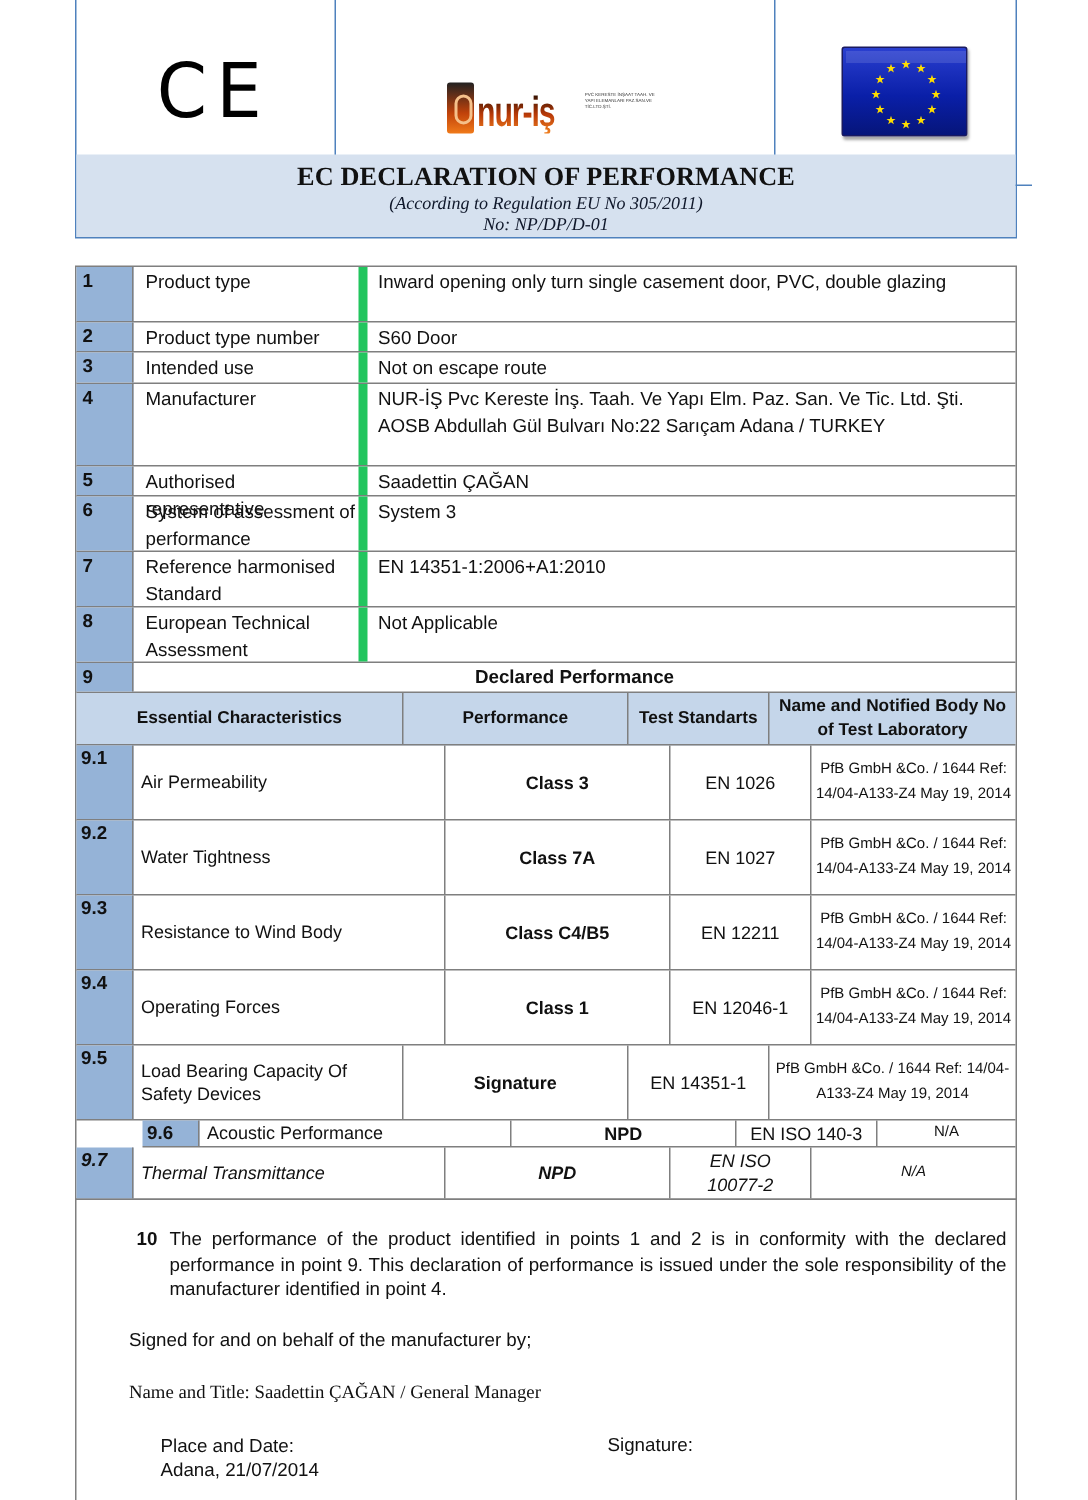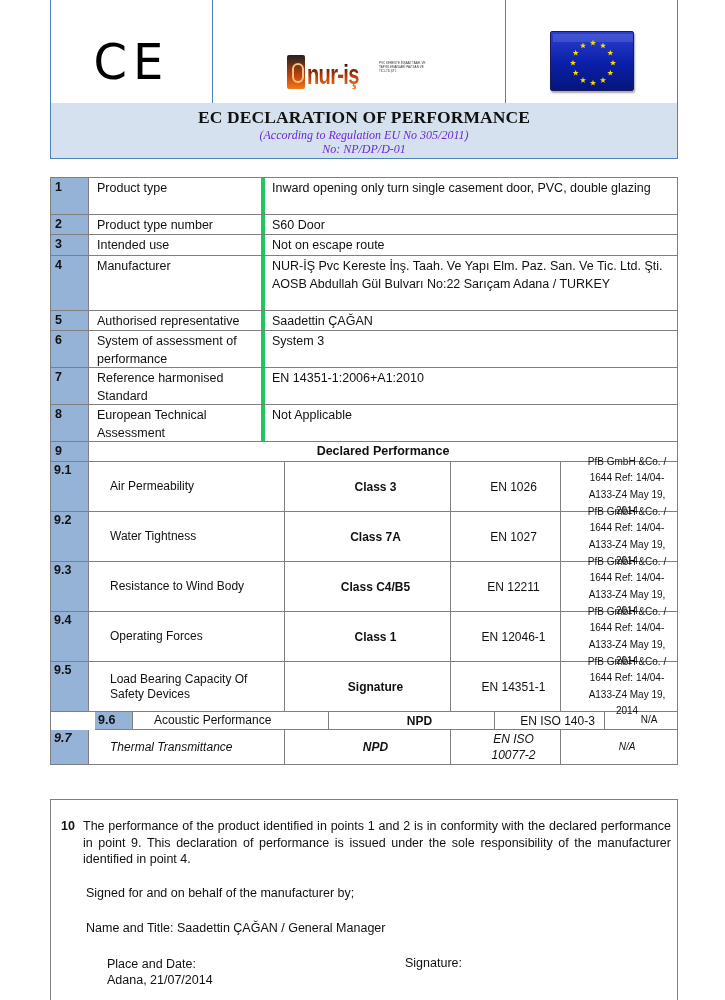--- a/index.html
+++ b/index.html
@@ -1,74 +1,74 @@
 <!DOCTYPE html>
 <html><head>
 <meta charset="utf-8">
 <style>
   * { box-sizing: border-box; margin: 0; padding: 0; }
   html, body { width: 725px; height: 1000px; background: #ffffff; overflow: hidden; }
   body { position: relative; font-family: "Liberation Sans", "DejaVu Sans", sans-serif; color: #111; }
 
   
   .header { position: absolute; left: 50px; top: -2px; width: 628px; height: 161px; border: 1.5px solid #4f81bd; }
-  .logo-row { position: absolute; left: 0; top: 0; width: 100%; height: 125px; display: flex; border-bottom: 1.5px solid #4f81bd; }
+  .logo-row { position: absolute; left: 11px; top: 0; width: 100%; height: 125px; display: flex; border-bottom: 1.5px solid #4f81bd; }
   .logo-cell { height: 100%; display: flex; align-items: center; justify-content: center; }
   .logo-cell.c1 { width: 162px; border-right: 1.5px solid #4f81bd; }
   .logo-cell.c2 { width: 293px; border-right: 1.5px solid #4f81bd; }
   .logo-cell.c3 { flex: 1; }
   .ce-mark { font-family: "DejaVu Sans", sans-serif; font-size: 48px; font-weight: normal; letter-spacing: 6px; color: #000; transform: scaleY(1.05); }
   .nuris { display: flex; align-items: flex-end; height: 56px; }
   .nuris .mark { width: 18px; height: 34px; background: linear-gradient(180deg,#222 0%,#c0420a 60%,#f07a1a 100%); border-radius: 2px; margin-right: 2px; position: relative; }
   .nuris .mark::after { content: ""; position: absolute; left: 5px; top: 8px; width: 8px; height: 16px; border: 2px solid #f5c08a; border-radius: 6px; }
   .nuris .wordmark { display: flex; flex-direction: row; }
   .nuris .word { font-family: "Liberation Sans", sans-serif; font-weight: bold; font-size: 28px; line-height: 28px; letter-spacing: -1px; background: linear-gradient(180deg,#1a0a00 0%,#b93a08 55%,#f08020 100%); -webkit-background-clip: text; background-clip: text; color: transparent; transform: scaleX(0.72); transform-origin: left; }
   .nuris .tag { font-size: 3px; line-height: 4px; color: #333; width: 52px; }
   .eu-flag { width: 84px; height: 60px; background: linear-gradient(180deg,#2a3fd0 0%,#0a1fa8 55%,#06157a 100%); border: 1px solid #1a1a60; box-shadow: 1px 2px 2px rgba(0,0,0,0.35); position: relative; border-radius: 2px; }
   .eu-flag svg { position: absolute; left: 0; top: 0; }
 
   .title-band { position: absolute; left: 0; top: 104px; width: 100%; height: 55px; background: #d6e1ef; text-align: center; }
   .doc-title { font-family: "Liberation Serif", "DejaVu Serif", serif; font-weight: bold; font-size: 17.5px; margin-top: 4px; color: #111; letter-spacing: 0.1px; }
-  .doc-sub { font-family: "Liberation Serif", "DejaVu Serif", serif; font-style: italic; font-size: 12px; line-height: 14px; color: #6d28d9; }
+  .doc-sub { font-family: "Liberation Serif", "DejaVu Serif", serif; font-style: italic; font-size: 12px; line-height: 14px; color: #0f172a; }
 
   
   .main { position: absolute; left: 50px; top: 177px; width: 628px; border: 1px solid #7f7f7f; }
   .row { display: flex; border-bottom: 1px solid #7f7f7f; }
   .row:last-child { border-bottom: none; }
   .num { width: 38px; background: #95b3d7; border-right: 1px solid #7f7f7f; font-weight: bold; font-size: 12.5px; padding: 2px 0 0 4px; flex-shrink: 0; }
-  .lbl { width: 176px; border-right: 4px solid #22c55e; font-size: 12.5px; line-height: 18px; padding: 1px 0 0 8px; flex-shrink: 0; }
+  .lbl { width: 156px; border-right: 6px solid #22c55e; font-size: 12.5px; line-height: 18px; padding: 1px 0 0 8px; flex-shrink: 0; }
   .val { flex: 1; font-size: 12.5px; line-height: 18px; padding: 1px 0 0 7px; }
   .declared { flex: 1; text-align: center; font-weight: bold; font-size: 12.5px; line-height: 19px; }
 
   .hdr { display: flex; background: #c5d6ea; border-bottom: 1px solid #7f7f7f; }
   .hdr > div { font-weight: bold; font-size: 11.5px; display: flex; align-items: center; justify-content: center; text-align: center; line-height: 16px; border-right: 1px solid #7f7f7f; }
   .hdr > div:last-child { border-right: none; }
   .h-char { width: 218px; height: 34px; }
   .h-perf { width: 150px; }
   .h-std { width: 94px; }
   .h-body { flex: 1; }
 
-  .prow { display: flex; border-bottom: 1px solid #7f7f7f; gap: 16px; }
+  .prow { display: flex; border-bottom: 1px solid #7f7f7f; }
   .prow .pnum { width: 38px; background: #95b3d7; border-right: 1px solid #7f7f7f; font-weight: bold; font-size: 12.5px; padding: 1px 0 0 3px; flex-shrink: 0; }
-  .prow .pchar { width: 180px; border-right: 1px solid #7f7f7f; font-size: 12px; line-height: 15px; display: flex; align-items: center; padding-left: 5px; }
+  .prow .pchar { width: 208px; border-right: 1px solid #7f7f7f; font-size: 12px; line-height: 15px; display: flex; align-items: center; padding-left: 5px; }
   .prow .pperf { width: 150px; border-right: 1px solid #7f7f7f; font-size: 12px; font-weight: bold; display: flex; align-items: center; justify-content: center; }
   .prow .pstd { width: 94px; border-right: 1px solid #7f7f7f; font-size: 12px; line-height: 16px; display: flex; align-items: center; justify-content: center; text-align: center; }
   .prow .pbody { flex: 1; font-size: 10px; line-height: 16.5px; display: flex; align-items: center; justify-content: center; text-align: center; }
   .prow.tall { height: 50px; }
   .prow.short { height: 18px; margin-left: 44px; }
   .prow.mid { height: 34px; }
   .prow:last-child { border-bottom: none; font-style: italic; }
 
   
   .footer { position: absolute; left: 50px; top: 799px; width: 628px; height: 210px; border: 1px solid #7f7f7f; font-size: 12.5px; }
   .footer .p10 { position: absolute; left: 10px; top: 18px; width: 610px; display: flex; line-height: 16.5px; }
-  .footer .p10 .n { font-weight: bold; width: 22px; flex-shrink: 0; }
+  .footer .p10 .n { font-weight: bold; width: 22px; flex-shrink: 0; margin-left: 30px; }
   .footer .p10 .t { text-align: justify; }
   .signed { position: absolute; left: 35px; top: 86px; }
-  .nametitle { position: absolute; left: 35px; top: 121px; }
+  .nametitle { position: absolute; left: 35px; top: 121px; font-family: Liberation Serif, serif; }
   .place-lbl { position: absolute; left: 56px; top: 156px; line-height: 16px; }
   .sig-lbl { position: absolute; left: 354px; top: 156px; }
 </style>
 </head>
 <body>
 
 <div class="header">
   <div class="logo-row">
     <div class="logo-cell c1">
       <span class="ce-mark">CE</span>
@@ -156,20 +156,26 @@
   <div class="row" style="height:37px">
     <div class="num">8</div>
     <div class="lbl">European Technical Assessment</div>
     <div class="val">Not Applicable</div>
   </div>
   <div class="row" style="height:20px">
     <div class="num">9</div>
     <div class="declared">Declared Performance</div>
   </div>
 
+  <div class="hdr">
+    <div class="h-char">Essential Characteristics</div>
+    <div class="h-perf">Performance</div>
+    <div class="h-std">Test Standarts</div>
+    <div class="h-body">Name and Notified Body No of Test Laboratory</div>
+  </div>
 
   <div class="prow tall">
     <div class="pnum">9.1</div>
     <div class="pchar">Air Permeability</div>
     <div class="pperf">Class 3</div>
     <div class="pstd">EN 1026</div>
     <div class="pbody">PfB  GmbH &amp;Co. / 1644 Ref: 14/04-A133-Z4 May 19, 2014</div>
   </div>
   <div class="prow tall">
     <div class="pnum">9.2</div>

